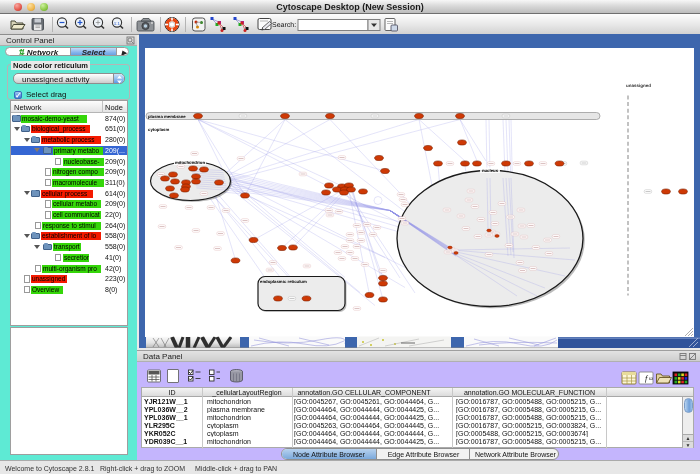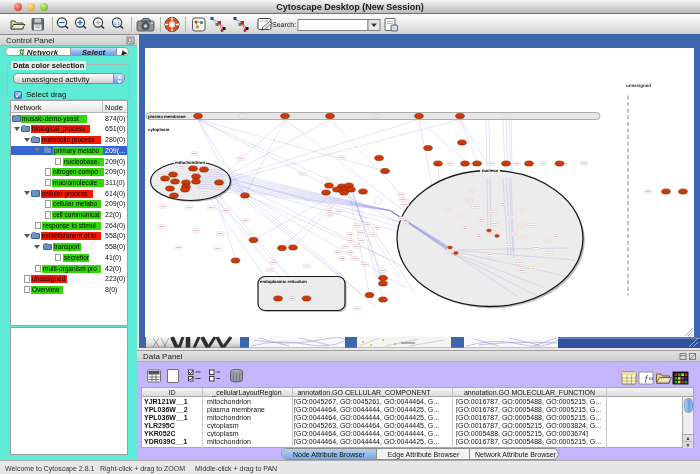--- a/index.html
+++ b/index.html
@@ -230,21 +230,21 @@
             <line x1="131.5" y1="6.5" x2="133.5" y2="8.5"></line>
           </g>
         </svg>
       </div>
     <div class="tabpill abs">
       <div class="seg" style="left:0; width:64px;"><span style="color:#2ca02c;">⇅</span> Network</div>
       <div class="seg" style="left:64px; width:47px; background:linear-gradient(#c3dcf7,#7fb0ea 70%,#6ba1e4); border-left:1px solid #9a9a9a; border-right:1px solid #9a9a9a;">Select</div>
       <div class="seg" style="left:112px; width:12px; font-size:6.5px; line-height:9.5px;">▶</div>
     </div>
     <div class="grpbox abs"></div>
-    <div class="grplabel abs">Data color selection</div>
+    <div class="grplabel abs">Node color reticulum</div>
     <div class="combo abs">
         <span>unassigned activity</span>
       <div class="combocap">
           <svg width="11" height="11" style="position:absolute;left:0;top:0;">
             <path d="M5.5 1.5 L8 4.5 L3 4.5 Z" fill="#fff"></path>
             <path d="M5.5 9.5 L8 6.5 L3 6.5 Z" fill="#fff"></path>
           </svg>
         </div>
     </div>
     <div class="cbx abs">✓</div>

